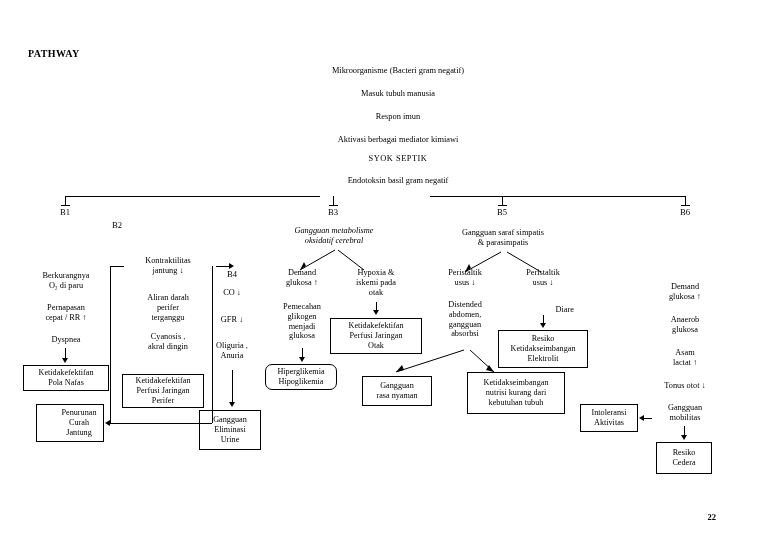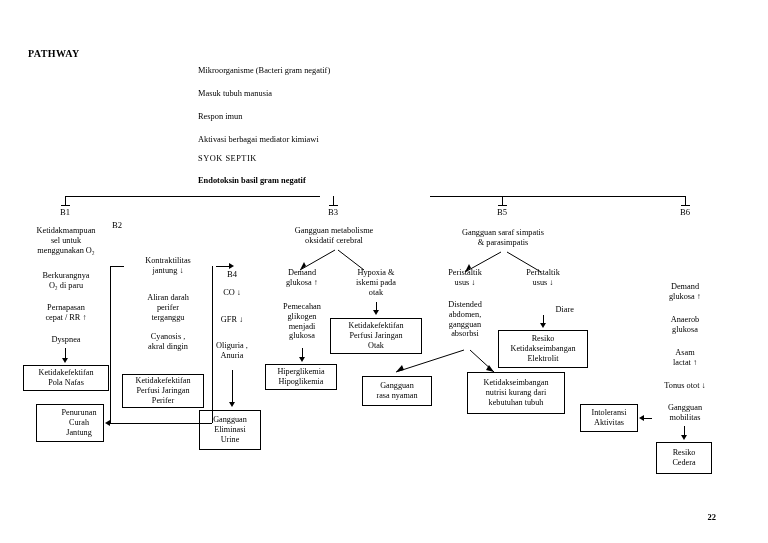--- a/index.html
+++ b/index.html
@@ -25,20 +25,21 @@
     white-space: pre-line;
   }
   #title {
     left: 28px;
     top: 48px;
     font-weight: bold;
     font-size: 10px;
     letter-spacing: 0.4px;
   }
   .cascade {
+    text-align: center;
     font-size: 8.4px;
     white-space: nowrap;
   }
   .blabel {
     font-size: 8.6px;
     text-align: center;
     white-space: nowrap;
   }
   .box {
     border: 1.1px solid #000;
@@ -91,37 +92,34 @@
 
 <div id="page">
 
   <div class="abs" id="title">PATHWAY</div>
 
   <div class="abs cascade" style="left:198px; top:66px; width:400px;">Mikroorganisme (Bacteri gram negatif)</div>
   <div class="abs cascade" style="left:198px; top:89px; width:400px;">Masuk tubuh manusia</div>
   <div class="abs cascade" style="left:198px; top:112px; width:400px;">Respon imun</div>
   <div class="abs cascade" style="left:198px; top:135px; width:400px;">Aktivasi berbagai mediator kimiawi</div>
   <div class="abs cascade" style="left:198px; top:154px; width:400px; letter-spacing:0.5px;">SYOK SEPTIK</div>
-  <div class="abs cascade" style="left:198px; top:176px; width:400px;font-weight:bold;">Endotoksin basil gram negatif</div>
+  <div class="abs cascade" style="left:198px; top:176px; width:400px;">Endotoksin basil gram negatif</div>
 
   <div class="abs hline" style="left:65px; top:196px; width:255px;"></div>
   <div class="abs hline" style="left:430px; top:196px; width:255px;"></div>
   <div class="abs vline" style="left:65px; top:196px; height:9px;"></div>
   <div class="abs vline" style="left:333px; top:196px; height:9px;"></div>
   <div class="abs vline" style="left:502px; top:196px; height:9px;"></div>
   <div class="abs vline" style="left:685px; top:196px; height:9px;"></div>
   <div class="abs hline" style="left:61px; top:205px; width:9px;"></div>
   <div class="abs hline" style="left:329px; top:205px; width:9px;"></div>
   <div class="abs hline" style="left:498px; top:205px; width:9px;"></div>
   <div class="abs hline" style="left:681px; top:205px; width:9px;"></div>
 
   <div class="abs blabel" style="left:40px; top:207px; width:50px;">B1</div>
-  <div class="abs ctext" style="left:18px; top:226px; width:96px;">Ketidakmampuan
-sel untuk
-menggunakan O₂</div>
   <div class="abs ctext" style="left:22px; top:271px; width:88px;">Berkurangnya
 O₂ di paru</div>
   <div class="abs ctext" style="left:22px; top:303px; width:88px;text-align:center;">Pernapasan
 cepat / RR ↑</div>
   <div class="abs ctext" style="left:22px; top:335px; width:88px;">Dyspnea</div>
   <div class="abs vline" style="left:65px; top:348px; height:12px;"></div>
   <div class="abs arrowdown" style="left:62px; top:358px;"></div>
   <div class="abs box" style="left:23px; top:365px; width:86px; height:26px;">Ketidakefektifan
 Pola Nafas</div>
   <div class="abs box" style="left:36px; top:404px; width:68px; height:38px;padding-left:20px;">Penurunan
@@ -156,38 +154,38 @@
   <div class="abs ctext" style="left:205px; top:315px; width:54px;">GFR ↓</div>
   <div class="abs ctext" style="left:201px; top:341px; width:62px;">Oliguria ,
 Anuria</div>
   <div class="abs vline" style="left:232px; top:370px; height:34px;"></div>
   <div class="abs arrowdown" style="left:229px; top:402px;"></div>
   <div class="abs box" style="left:199px; top:410px; width:62px; height:40px;">Gangguan
 Eliminasi
 Urine</div>
 
   <div class="abs blabel" style="left:308px; top:207px; width:50px;">B3</div>
-  <div class="abs ctext" style="left:271px; top:226px; width:126px;">Gangguan metabolisme
+  <div class="abs ctext" style="left:271px; top:226px; width:126px;font-style:italic;">Gangguan metabolisme
 oksidatif cerebral</div>
 
   <svg class="diag" style="left:280px; top:248px;" width="110" height="26" viewBox="0 0 110 26">
     <line x1="55" y1="2" x2="20" y2="22" stroke="#000" stroke-width="1"></line>
     <polygon points="20,22 26,18 24,14" fill="#000"></polygon>
     <line x1="58" y1="2" x2="84" y2="22" stroke="#000" stroke-width="1"></line>
   </svg>
 
   <div class="abs ctext" style="left:271px; top:268px; width:62px;">Demand
 glukosa ↑</div>
   <div class="abs ctext" style="left:271px; top:302px; width:62px;">Pemecahan
 glikogen
 menjadi
 glukosa</div>
   <div class="abs vline" style="left:302px; top:348px; height:12px;"></div>
   <div class="abs arrowdown" style="left:299px; top:357px;"></div>
-  <div class="abs box" style="left:265px; top:364px; width:72px; height:26px;">Hiperglikemia
+  <div class="abs box" style="left:265px; top:364px; width:72px; height:26px;border-radius:7px;">Hiperglikemia
 Hipoglikemia</div>
 
   <div class="abs ctext" style="left:340px; top:268px; width:72px;">Hypoxia &amp;
 iskemi pada
 otak</div>
   <div class="abs vline" style="left:376px; top:302px; height:10px;"></div>
   <div class="abs arrowdown" style="left:373px; top:310px;"></div>
   <div class="abs box" style="left:330px; top:318px; width:92px; height:36px;">Ketidakefektifan
 Perfusi Jaringan
 Otak</div>

